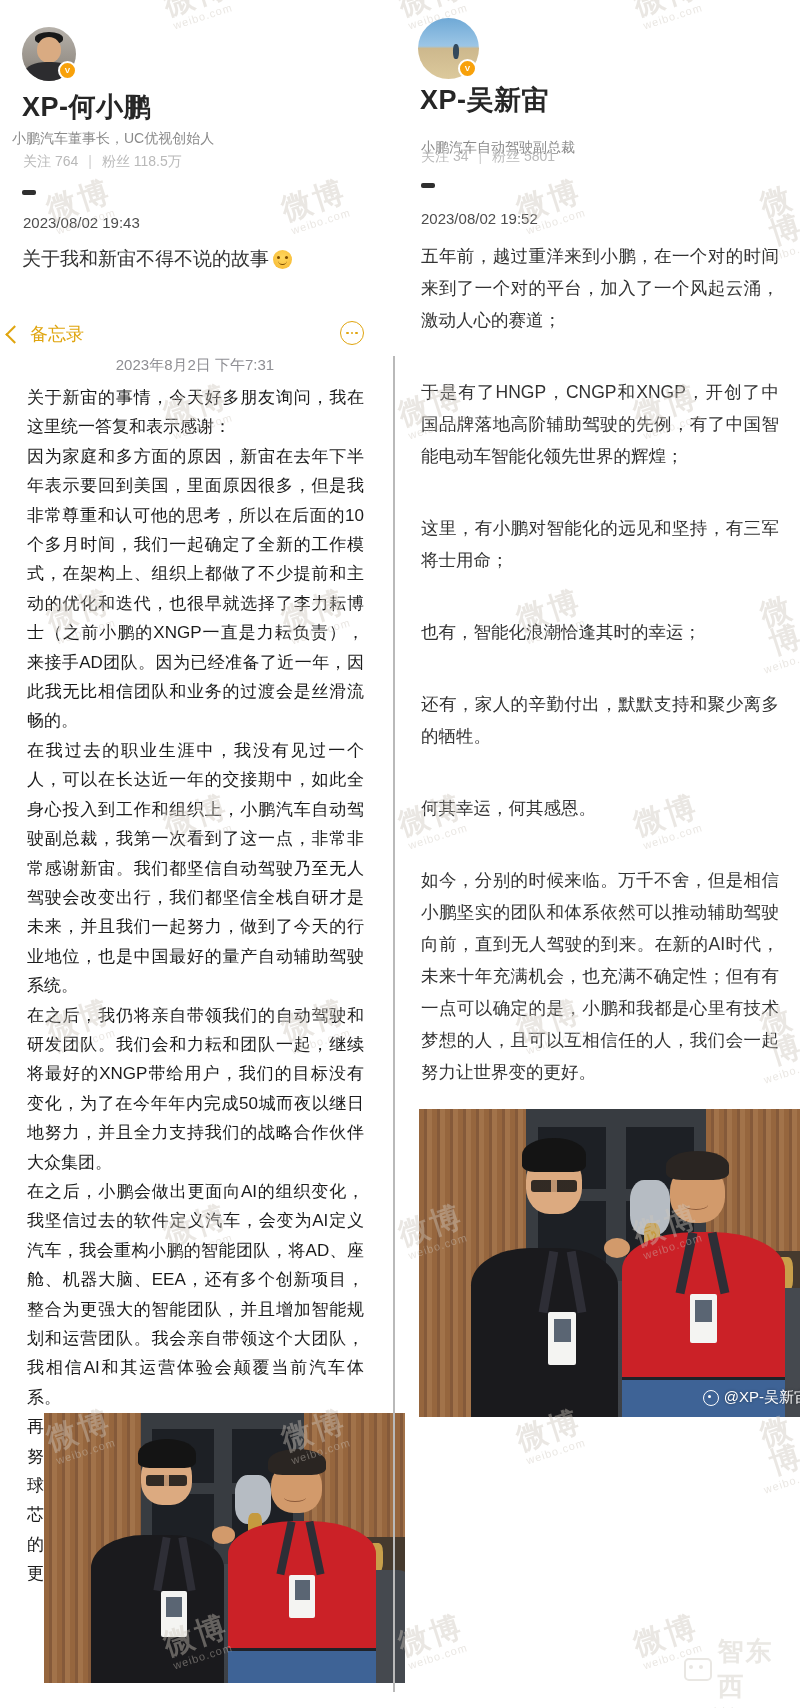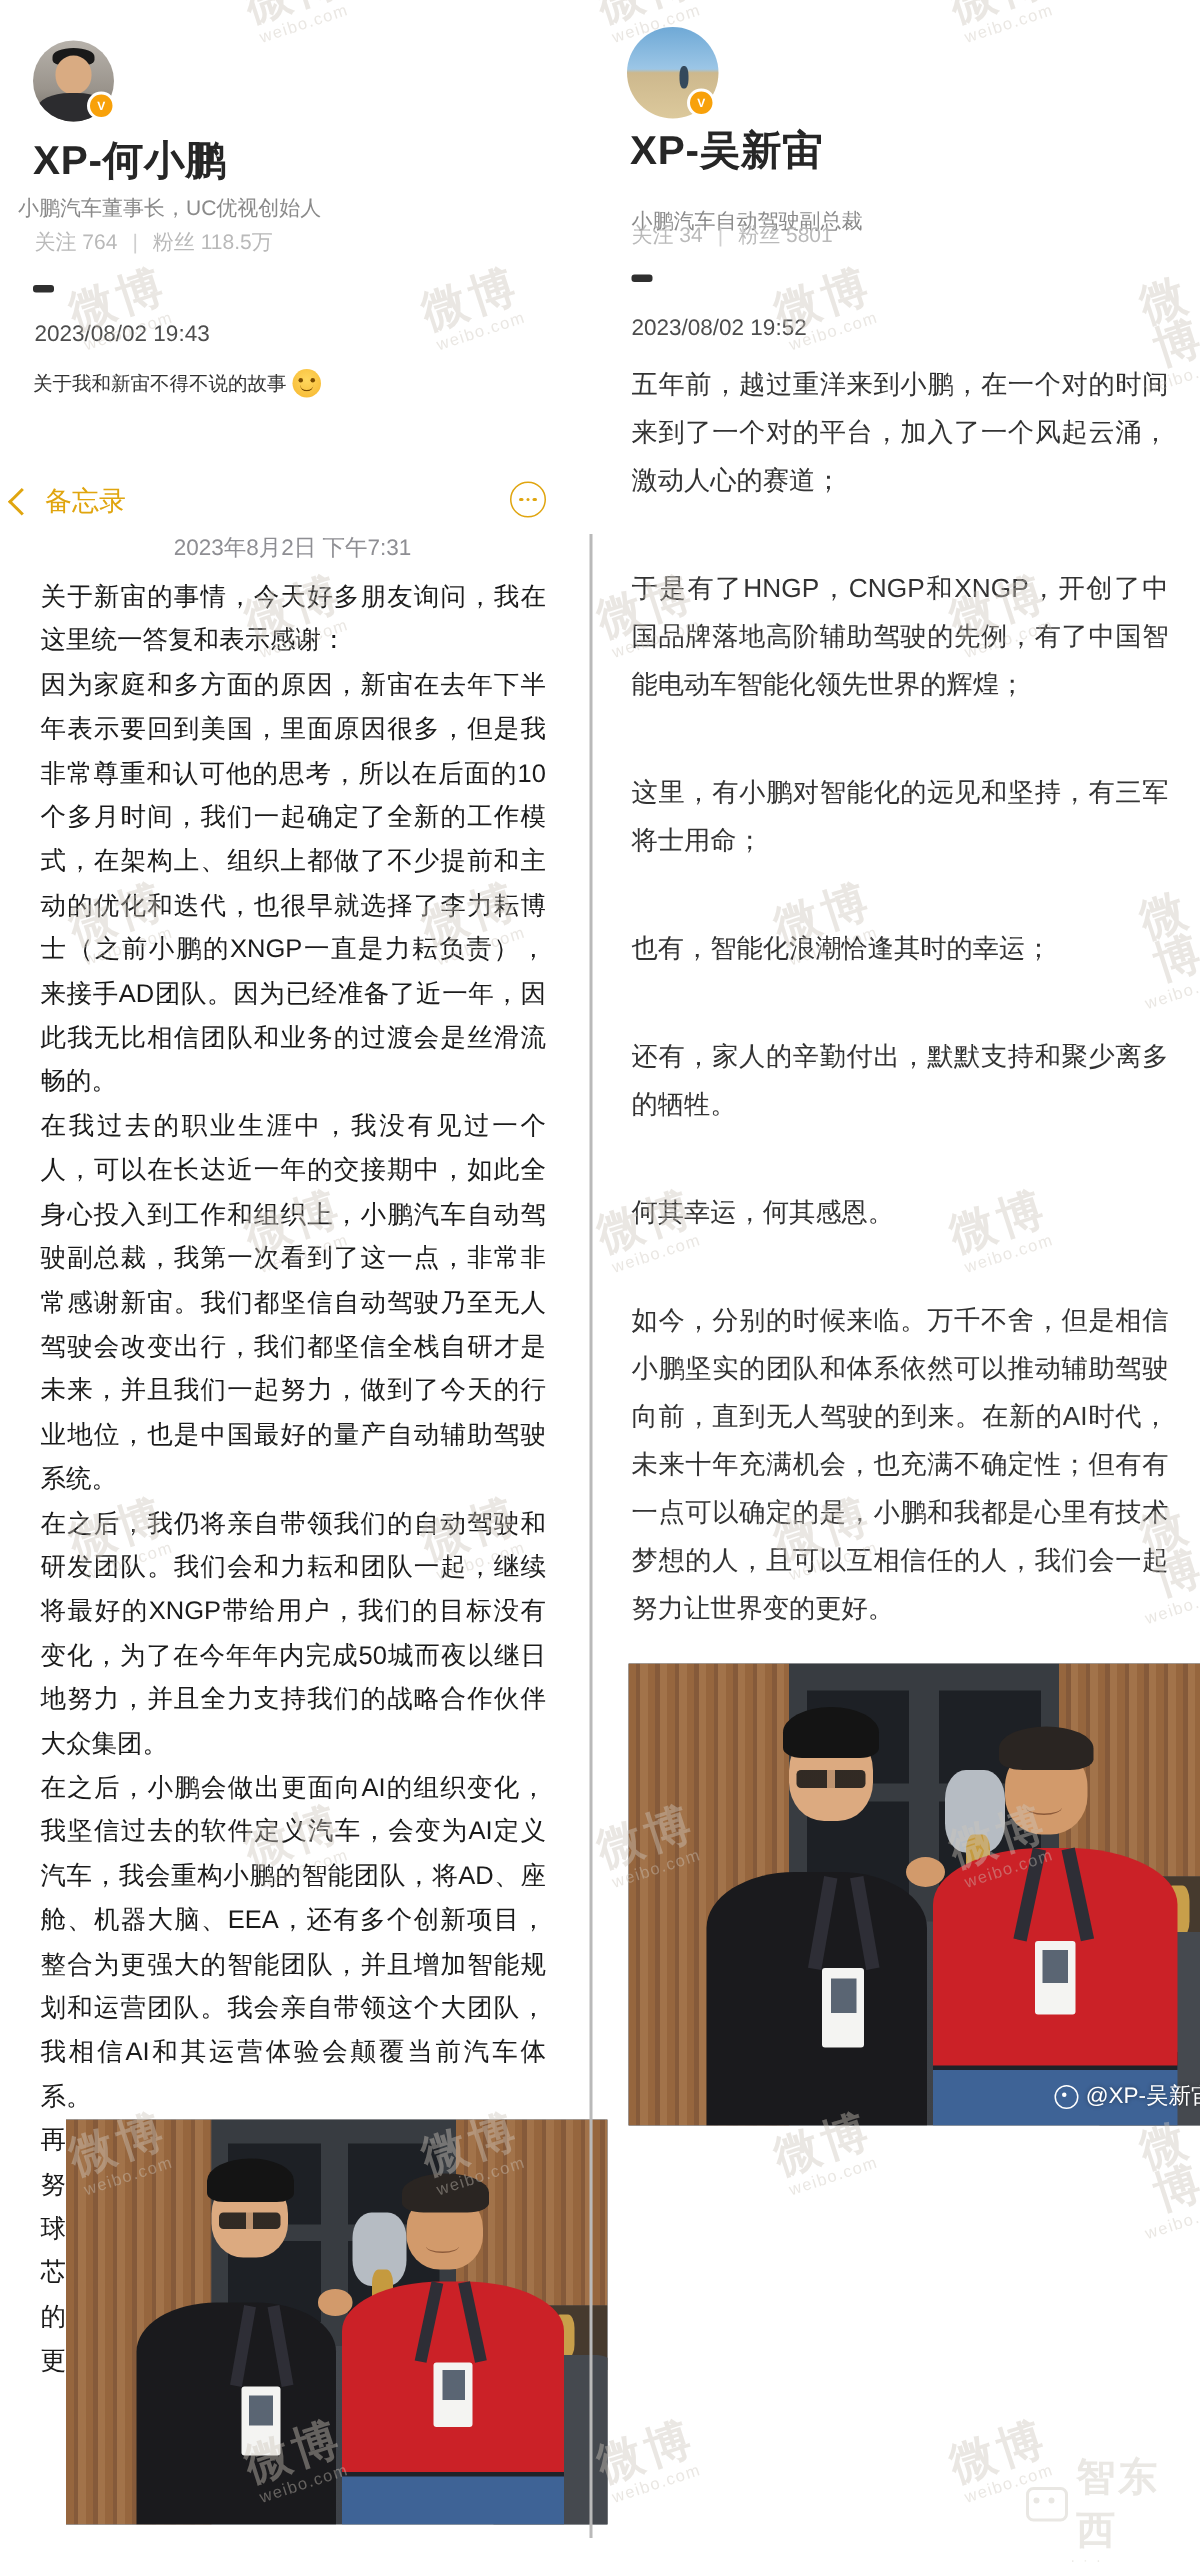--- a/index.html
+++ b/index.html
@@ -35,21 +35,21 @@
   .ubio-l{left:12px;top:130px;} .ubio-r{left:21px;top:122px;margin-top:17px;}
   .ustats{position:absolute;font-size:14px;color:#b9b9b9;white-space:nowrap;}
   .ustats-l{left:23px;top:153px;} .ustats-r{left:21px;top:148px;}
   .ustats .sep{margin:0 10px;color:#cfcfcf;}
   .dash{position:absolute;width:14px;height:5px;background:#2f2f2f;border-radius:2px;}
   .dash-l{left:22px;top:190px;} .dash-r{left:21px;top:183px;}
   .pdate{position:absolute;font-size:15px;color:#4d4d4d;white-space:nowrap;}
   .pdate-l{left:23px;top:214px;} .pdate-r{left:21px;top:210px;}
 
   
-  .post-line{position:absolute;left:22px;top:246px;font-size:13px;color:#333;display:flex;align-items:center;gap:4px;}
+  .post-line{position:absolute;left:22px;top:246px;font-size:19px;color:#333;display:flex;align-items:center;gap:4px;}
   .emoji{width:19px;height:19px;border-radius:50%;background:radial-gradient(circle at 50% 38%,#ffd75e,#f6b62e);position:relative;flex:0 0 auto;}
   .emoji::before{content:'';position:absolute;left:4px;top:6px;width:3px;height:3px;border-radius:50%;
                  background:#7a4b00;box-shadow:8px 0 0 #7a4b00;}
   .emoji::after{content:'';position:absolute;left:5px;top:8px;width:9px;height:6px;border-bottom:1.8px solid #7a4b00;border-radius:0 0 9px 9px;}
 
   
   .memo-back{position:absolute;left:8px;top:322px;display:flex;align-items:center;gap:9px;cursor:pointer;}
   .chev{width:11px;height:11px;border-left:2.6px solid #e0a50f;border-bottom:2.6px solid #e0a50f;transform:rotate(45deg);margin-top:1px;}
   .memo-back-label{font-size:18px;color:#e0a50f;font-weight:500;}
   .memo-more{position:absolute;left:340px;top:321px;width:22px;height:22px;border:1.6px solid #e0a50f;border-radius:50%;

